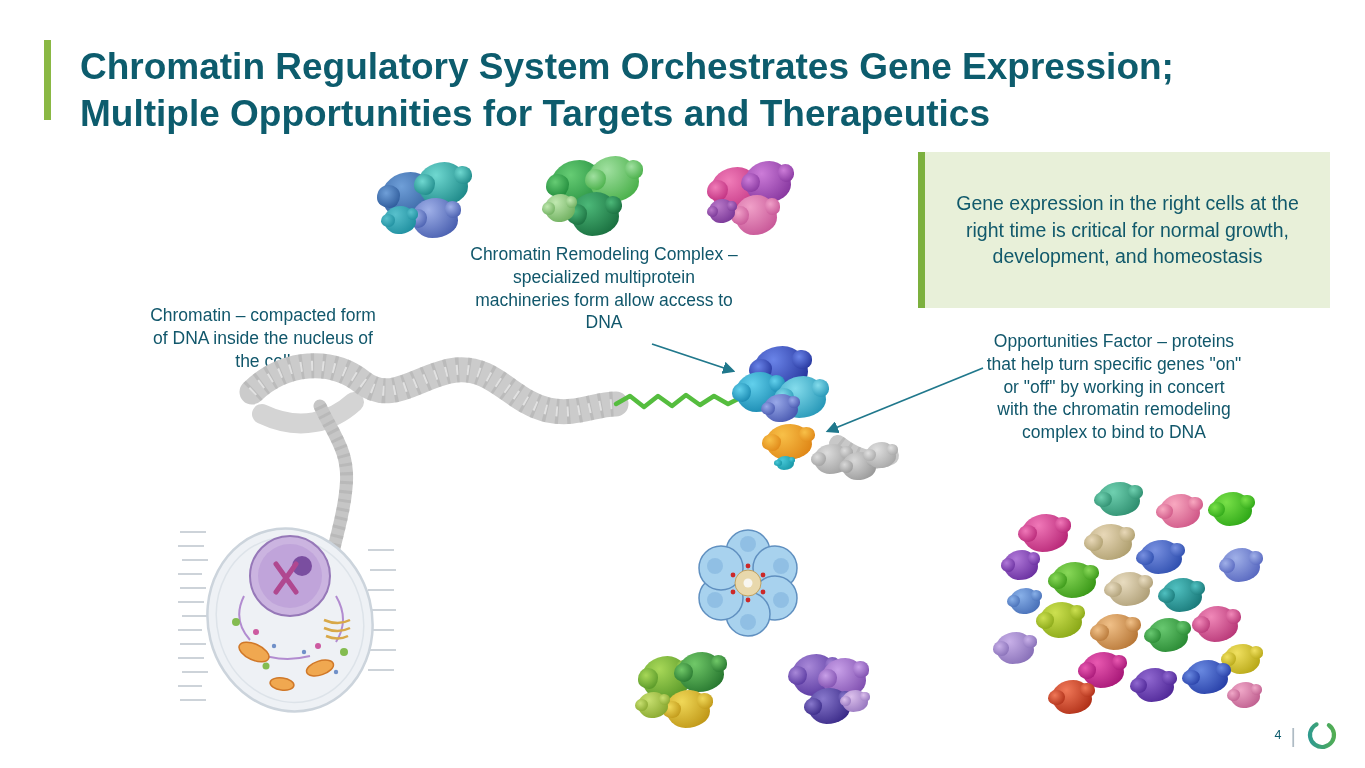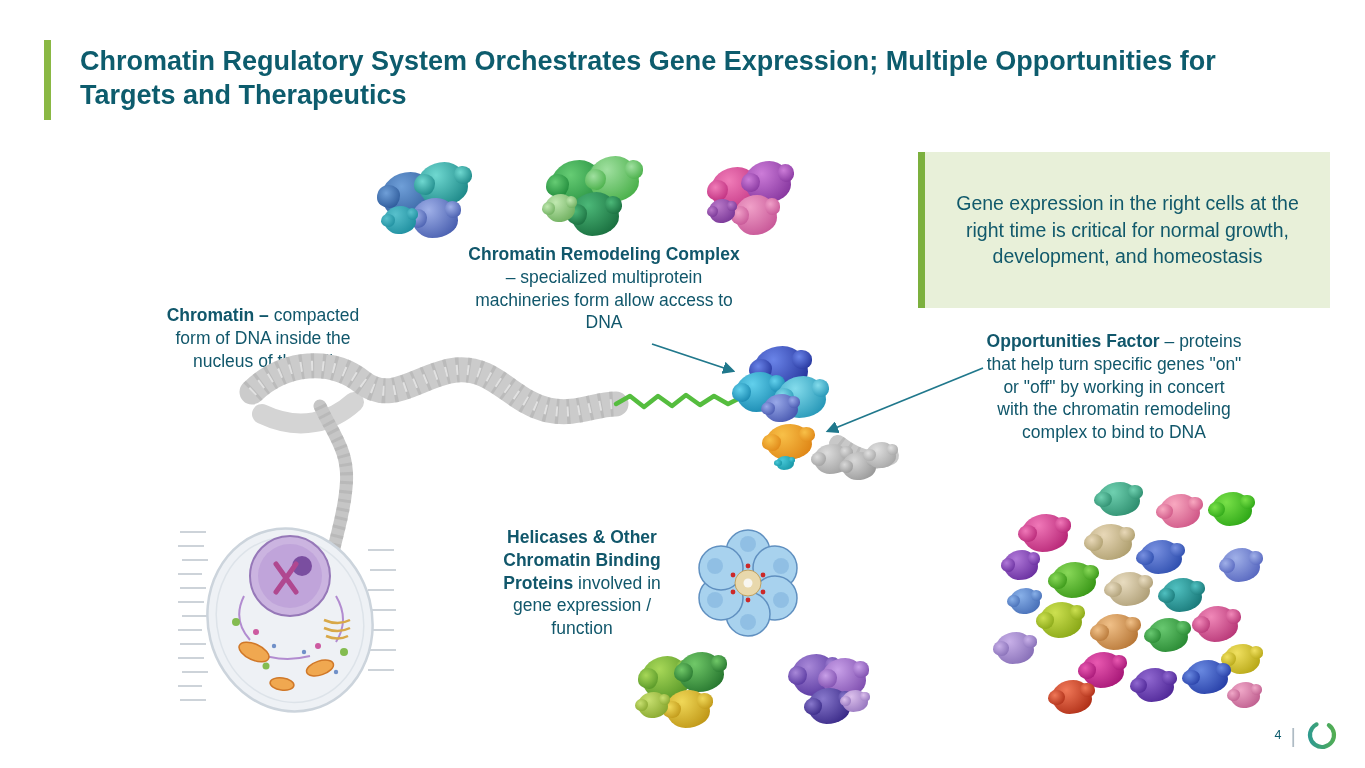--- a/index.html
+++ b/index.html
@@ -1,24 +1,24 @@
 <!DOCTYPE html>
 <html><head>
 <meta charset="utf-8">
 <style>
   *{margin:0;padding:0;box-sizing:border-box;}
   html,body{width:1365px;height:768px;}
   body{font-family:"Liberation Sans",sans-serif;background:#ffffff;overflow:hidden;}
   .slide{position:relative;width:1365px;height:768px;background:#ffffff;overflow:hidden;}
 
   .accent-bar{position:absolute;left:44px;top:40px;width:7px;height:80px;background:#8ab844;}
-  .title{position:absolute;left:80px;top:44px;width:1170px;font-size:27px;line-height:1.27;font-weight:700;color:#0d5c6d;}
+  .title{position:absolute;left:80px;top:44px;width:1170px;font-size:37px;line-height:1.27;font-weight:700;color:#0d5c6d;}
 
   .callout{position:absolute;text-align:center;color:#11576b;font-size:17.5px;line-height:1.3;}
-  .callout b{font-weight:700;}
+  .callout b{font-weight:400;}
 
   .hbox{position:absolute;left:918px;top:152px;width:412px;height:156px;background:#e8f0d9;border-left:7px solid #7cb03e;display:flex;align-items:center;justify-content:center;padding:9px 24px;}
   .hbox p{text-align:center;color:#11596b;font-size:19.5px;line-height:1.38;}
 
   .cluster{position:absolute;}
   .pblob{position:absolute;border-radius:53% 47% 56% 44% / 49% 56% 44% 51%;
     background:radial-gradient(circle at 36% 30%, var(--c1), var(--c2) 78%);}
   .pblob::before{content:"";position:absolute;left:-9%;top:28%;width:42%;height:46%;
     border-radius:50% 50% 45% 55% / 55% 45% 55% 45%;
     background:radial-gradient(circle at 40% 35%, var(--c1), var(--c2) 80%);}
@@ -44,21 +44,20 @@
   <div class="hbox">
     <p>Gene expression in the right cells at the right time is critical for normal growth, development, and homeostasis</p>
   </div>
 
   <p class="callout" style="left:148px;top:268px;width:230px;margin-top:36px;"><b>Chromatin –</b><span> compacted form of DNA inside the nucleus of the cell</span></p>
 
   <p class="callout" style="left:468px;top:243px;width:272px;"><b>Chromatin Remodeling Complex</b><span> – specialized multiprotein machineries form allow access to DNA</span></p>
 
   <p class="callout" style="left:986px;top:330px;width:256px;"><b>Opportunities Factor</b><span> – proteins that help turn specific genes "on" or "off" by working in concert with the chromatin remodeling complex to bind to DNA</span></p>
 
-  <p class="callout" style="left:482px;top:526px;width:200px;"><b>Helicases &amp; Other Chromatin Binding Proteins</b><span> involved in gene expression / function</span></p>
 
   <svg class="overlay" width="1365" height="768" viewBox="0 0 1365 768">
     <defs>
       <marker id="arrow" viewBox="0 0 10 10" refX="8" refY="5" markerWidth="7" markerHeight="7" orient="auto-start-reverse">
         <path d="M0,0 L10,5 L0,10 z" fill="#20788c"></path>
       </marker>
     </defs>
     <g>
       <path d="M 262 414 C 300 432, 332 422, 354 402" fill="none" stroke="#d4d4d4" stroke-width="20" stroke-linecap="round"></path>
       <path d="M 252 392 C 285 360, 332 358, 362 382 C 392 406, 420 374, 456 370 C 494 366, 512 402, 548 410 C 576 416, 594 404, 616 404" fill="none" stroke="#cbcbcb" stroke-width="25" stroke-linecap="round"></path>

